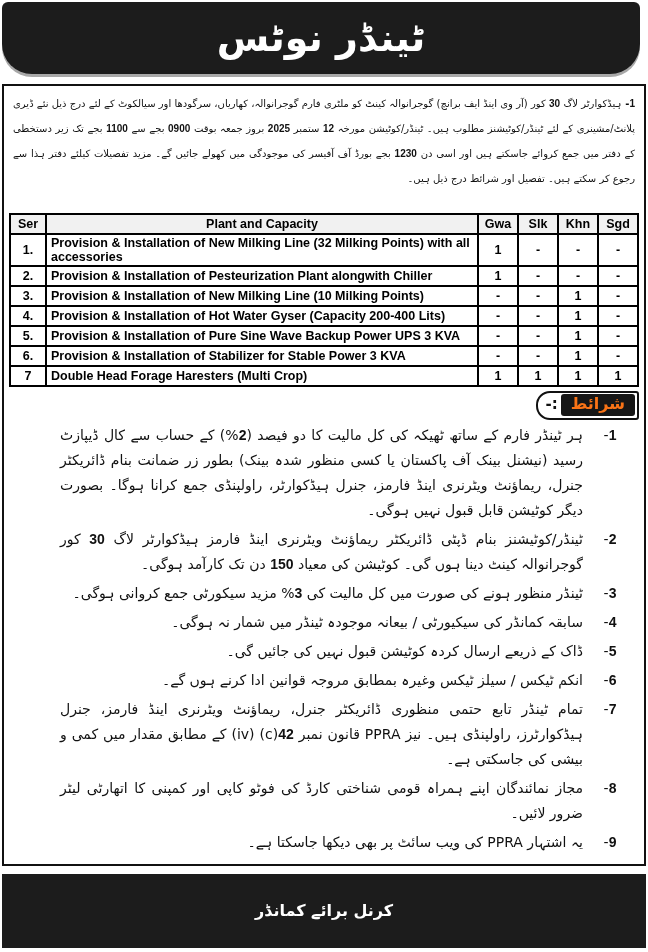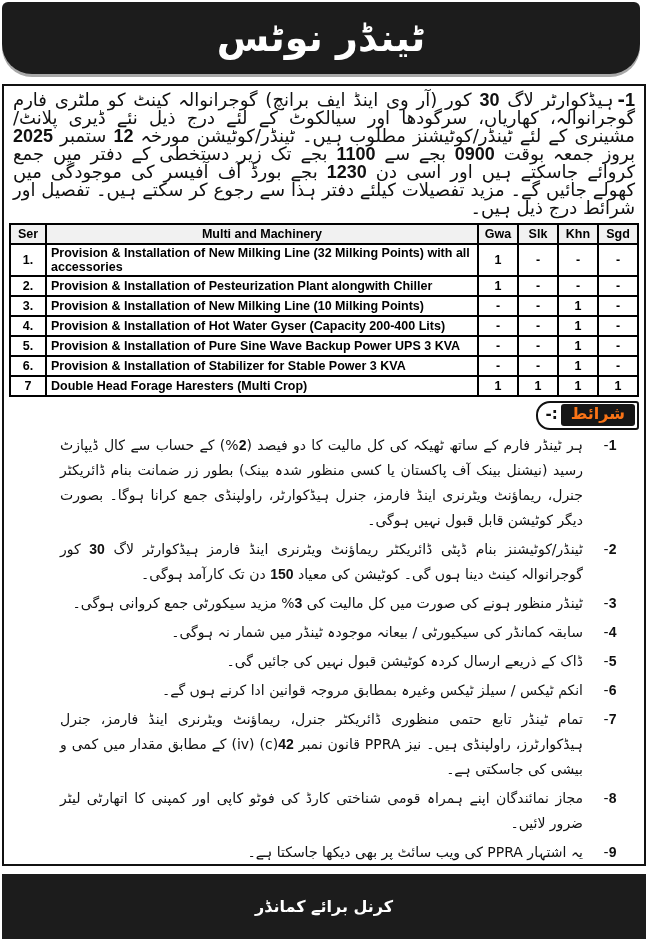--- a/index.html
+++ b/index.html
@@ -25,27 +25,27 @@
     direction:rtl;
   }
   
   .content {
     position:absolute; top:84px; left:2px; width:644px; height:782px;
     border:2px solid #111; background:#fff;
     padding:3px 5px; overflow:hidden;
   }
   .intro {
     direction:rtl; text-align:justify;
-    font-size:18px; line-height:18px;
+    font-size:10px; line-height:25px;
     padding:2px 4px 4px;
   }
   .intro-num { font-weight:bold; padding-left:4px; }
   
   table.pm {
-    width:630px; margin:2px auto 4px;
+    width:630px; margin:18px auto 4px;
     border-collapse:collapse;
     font-family:"Liberation Sans", sans-serif;
     font-weight:bold; font-size:12.5px; color:#000;
   }
   table.pm th, table.pm td {
     border:2px solid #000;
     padding:1px 4px; height:20px;
   }
   table.pm th { background:#f1f1f1; text-align:center; }
   td.c-ser { text-align:center; width:36px; }
@@ -69,21 +69,21 @@
     display:flex; direction:rtl;
     font-size:14px; line-height:25px;
     margin:0 2px 4px;
   }
   .cond-num { flex:0 0 54px; text-align:center; }
   .cond-text { flex:1; text-align:justify; padding-left:4px;margin-left:45px; }
   
   .dg { font-weight:bold; font-family:"Liberation Sans", sans-serif; }
   
   .footer {
-    position:absolute; top:874px; left:2px; right:2px; height:65px;
+    position:absolute; top:874px; left:2px; right:2px; height:74px;
     background:#1c1c1c; color:#fff;
     display:flex; flex-direction:column; align-items:center; justify-content:center;
     direction:rtl;
   }
   .footer-line1 { font-size:16px; font-weight:bold; line-height:22px; }
   .footer-line2 { font-size:18px; font-weight:bold; line-height:26px; }
 </style>
 </head>
 <body>
 
@@ -92,21 +92,21 @@
 </div>
 
 <div class="content">
 
   <div class="intro u-digits"><span class="intro-num"><span class="dg">1</span>-</span><span>ہیڈکوارٹر لاگ <span class="dg">30</span> کور (آر وی اینڈ ایف برانچ) گوجرانوالہ کینٹ کو ملٹری فارم گوجرانوالہ، کھاریاں، سرگودھا اور سیالکوٹ کے لئے درج ذیل نئے ڈیری پلانٹ/مشینری کے لئے ٹینڈر/کوٹیشنز مطلوب ہیں۔ ٹینڈر/کوٹیشن مورخہ <span class="dg">12</span> ستمبر <span class="dg">2025</span> بروز جمعہ بوقت <span class="dg">0900</span> بجے سے <span class="dg">1100</span> بجے تک زیر دستخطی کے دفتر میں جمع کروائے جاسکتے ہیں اور اسی دن <span class="dg">1230</span> بجے بورڈ آف آفیسر کی موجودگی میں کھولے جائیں گے۔ مزید تفصیلات کیلئے دفتر ہذا سے رجوع کر سکتے ہیں۔ تفصیل اور شرائط درج ذیل ہیں۔</span></div>
 
   <table class="pm">
     <thead>
       <tr>
           <th>Ser</th>
-          <th>Multi and Machinery</th>
+          <th>Plant and Capacity</th>
           <th>Gwa</th>
           <th>Slk</th>
           <th>Khn</th>
           <th>Sgd</th>
         </tr>
     </thead>
     <tbody>
         <tr>
           <td class="c-ser">1.</td>
           <td class="c-item">Provision &amp; Installation of New Milking Line (32 Milking Points) with all accessories</td>

